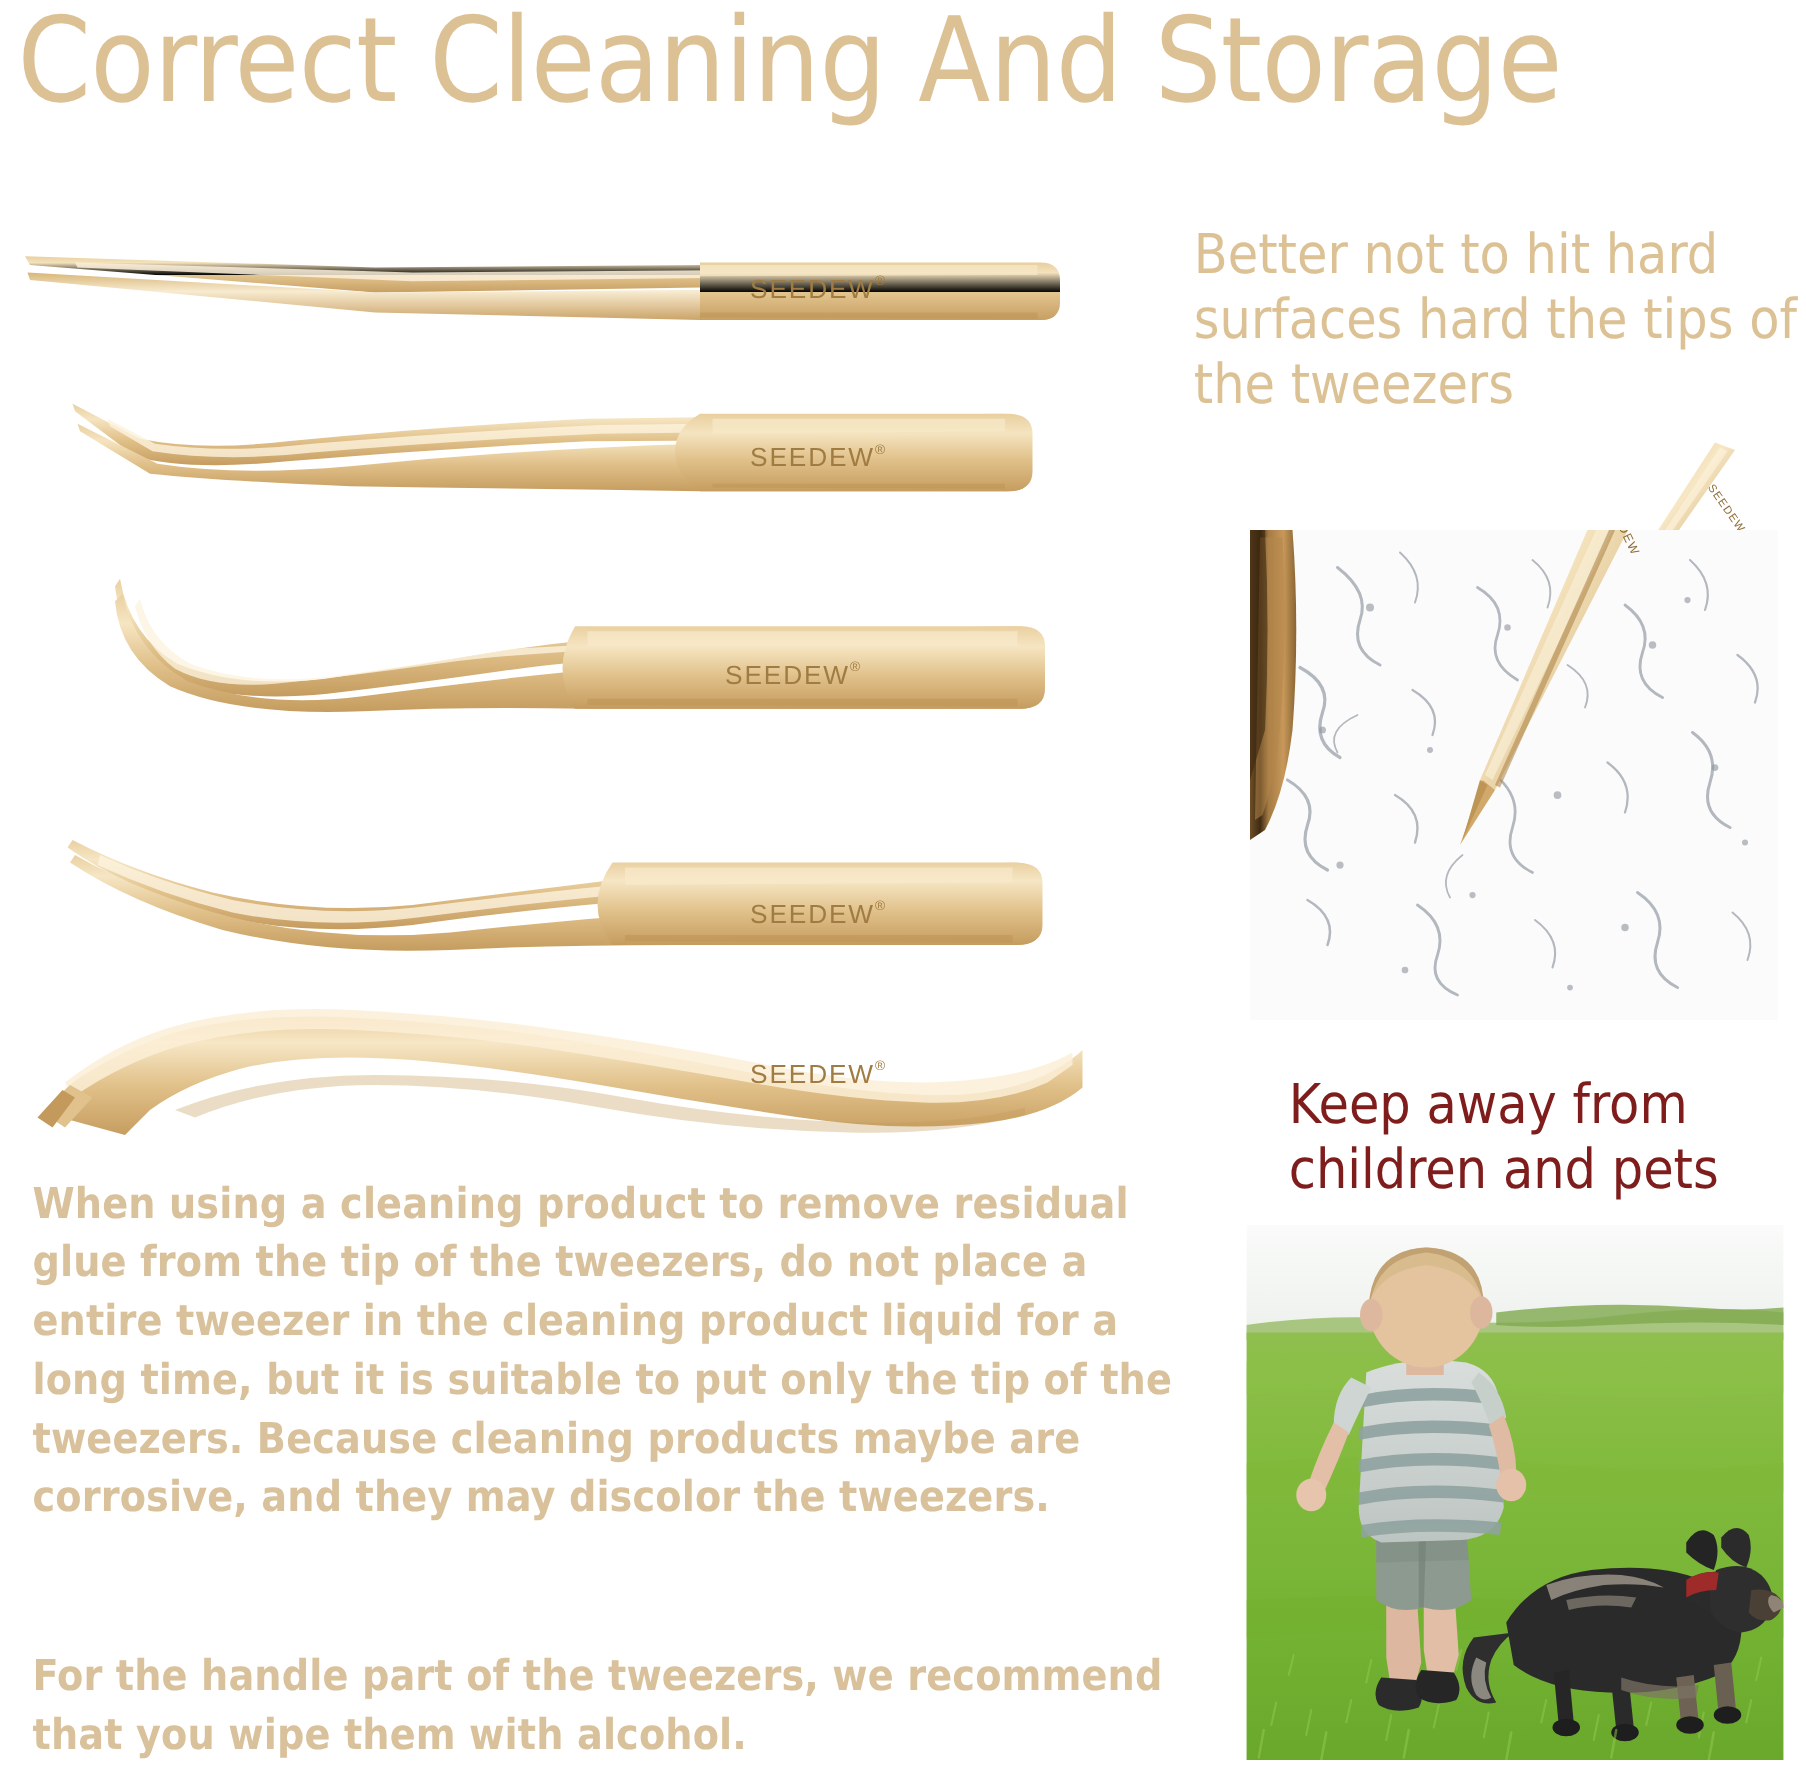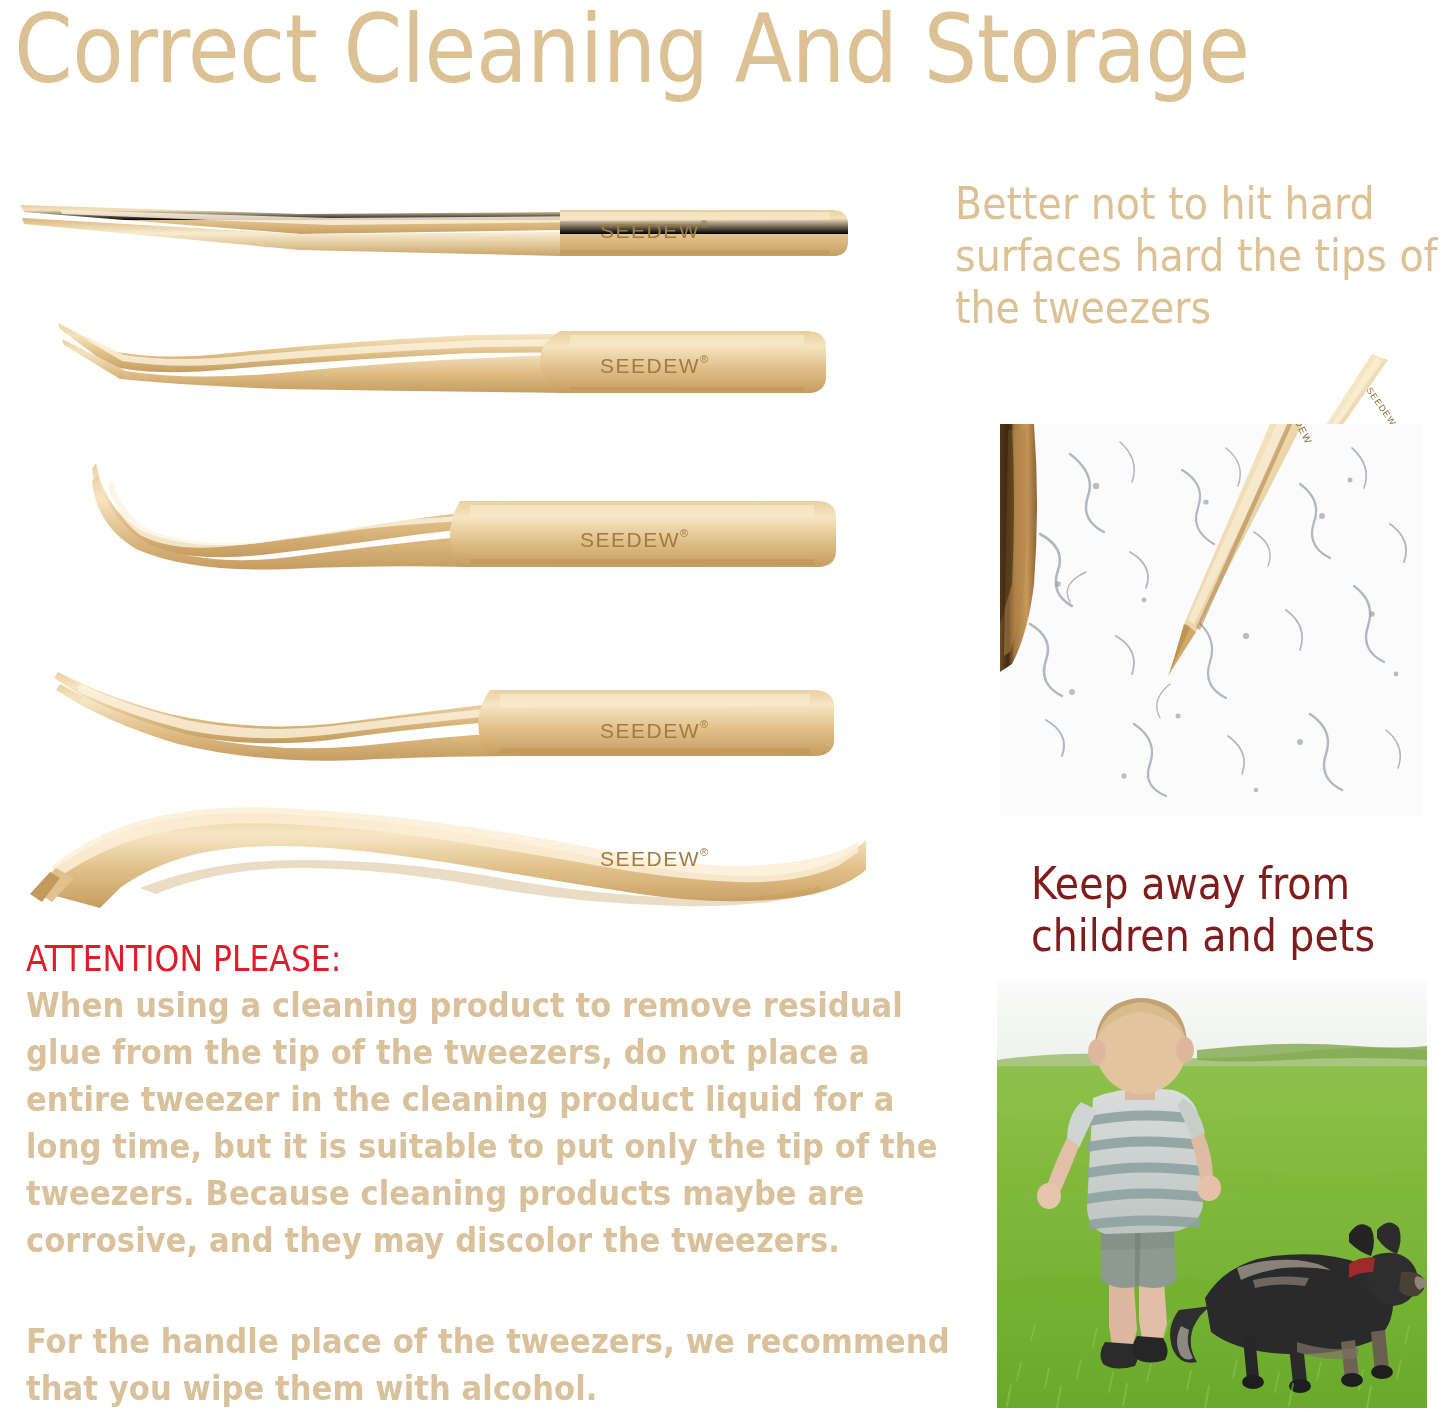--- a/index.html
+++ b/index.html
@@ -295,25 +295,24 @@
         <path d="M30,102 L50,80 L60,86 L42,110 Z" fill="#C39A5C"></path>
 
         <path d="M140,96 Q210,68 300,68 Q400,68 500,86 Q600,104 690,106 Q770,108 820,94 L820,100 Q760,116 680,114 Q580,112 480,94 Q380,76 300,76 Q220,76 156,102 Z" fill="#C49A59" opacity="0.35"></path>
         <text x="600" y="74" font-family="'Liberation Sans', sans-serif" font-size="21" letter-spacing="1.5" fill="#A07C42">SEEDEW</text>
         <text x="700" y="64" font-family="'Liberation Sans', sans-serif" font-size="11" fill="#A07C42">®</text>
       </svg>
     </div>
   </div>
 
   <div id="attention-block">
-    <div id="attention-heading">ATTENTION PLEASE:</div>
     <div id="attention-body" class="body-par">When using a cleaning product to remove residual glue from the tip of the tweezers, do not place a entire tweezer in the cleaning product liquid for a long time, but it is suitable to put only the tip of the tweezers. Because cleaning products maybe are corrosive, and they may discolor the tweezers.</div>
   </div>
 
-  <div id="handle-note" class="body-par">For the handle place of the tweezers, we recommend that you wipe them with alcohol.</div>
+  <div id="handle-note" class="body-par">For the handle part of the tweezers, we recommend that you wipe them with alcohol.</div>
 
   <div id="caption-hit-hard">Better not to hit hard surfaces hard the tips of the tweezers</div>
 
   <div id="marble-tweezer-top">
     <svg width="160" height="90" viewBox="0 0 160 90">
       <defs>
         <linearGradient id="mt" x1="0" y1="0" x2="1" y2="1">
           <stop offset="0%" stop-color="#E6C894"></stop>
           <stop offset="45%" stop-color="#F7E7C4"></stop>
           <stop offset="100%" stop-color="#C39A5C"></stop>

